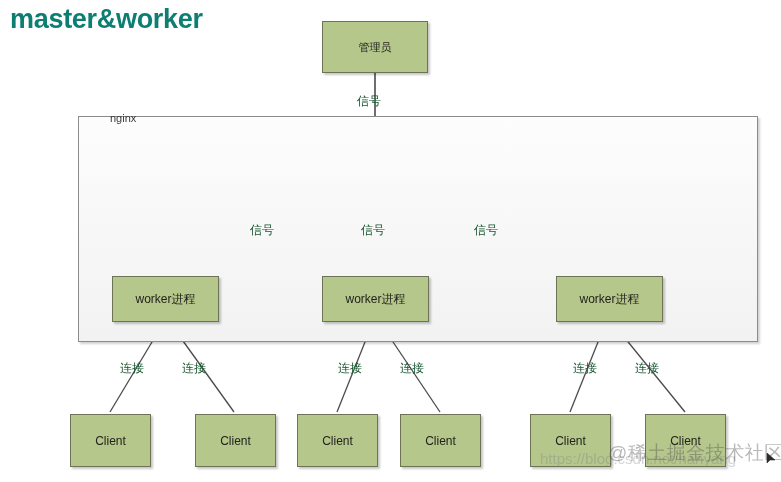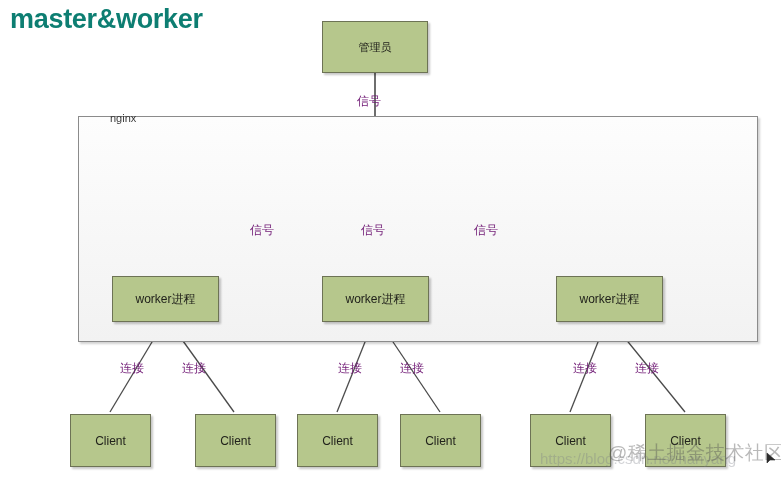--- a/index.html
+++ b/index.html
@@ -77,21 +77,21 @@
     position: absolute;
     left: 110px;
     top: 112px;
     font-size: 11px;
     color: #3a3a3a;
     font-family: "Liberation Sans", sans-serif;
   }
   .edge-label {
     position: absolute;
     font-size: 12px;
-    color: #701a75;
+    color: #14532d;
     font-family: "Liberation Sans", sans-serif;
     white-space: nowrap;
   }
   .lbl-sig-top   { left: 357px; top: 93px; }
   .lbl-sig-l     { left: 250px; top: 222px; }
   .lbl-sig-m     { left: 361px; top: 222px; }
   .lbl-sig-r     { left: 474px; top: 222px; }
   .lbl-conn-1    { left: 120px; top: 360px; }
   .lbl-conn-2    { left: 182px; top: 360px; }
   .lbl-conn-3    { left: 338px; top: 360px; }

